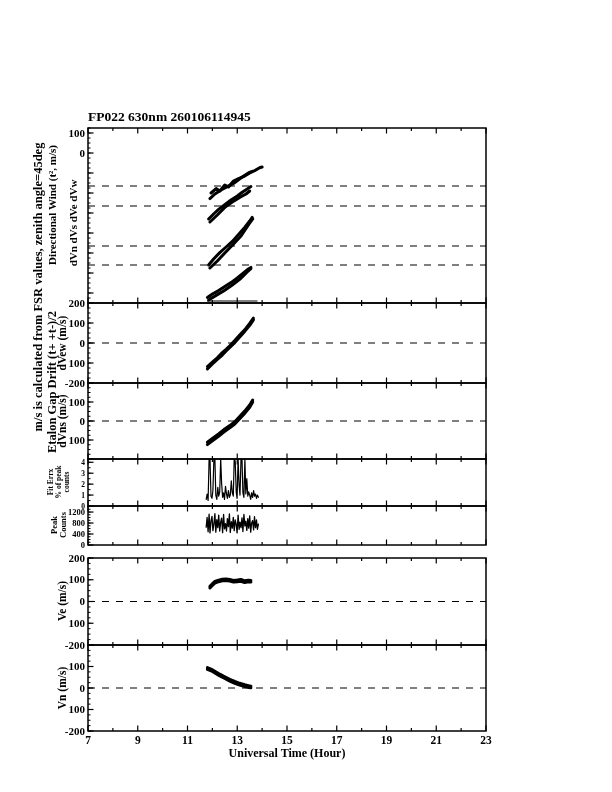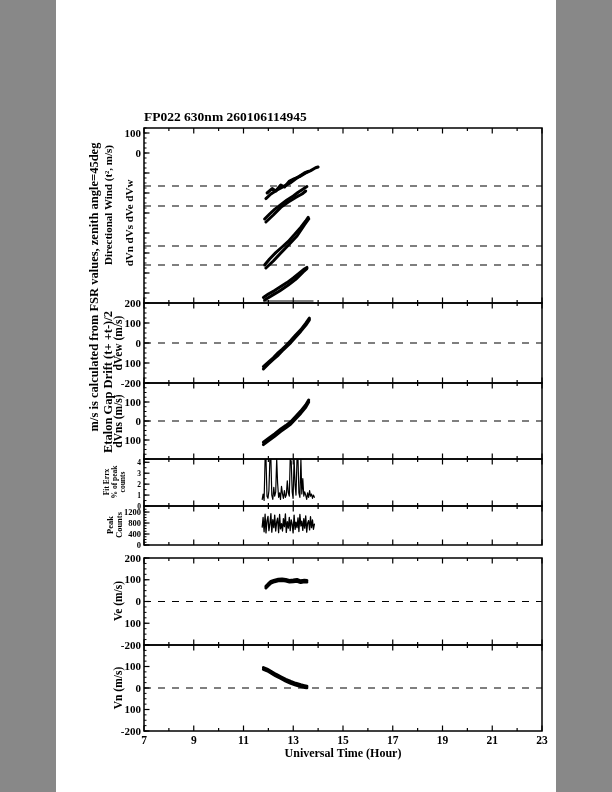--- a/index.html
+++ b/index.html
@@ -1,16 +1,16 @@
 <!DOCTYPE html>
 <html><head>
 <meta charset="utf-8">
 <style>
   html,body{margin:0;padding:0;background:#888;}
-  .page{width:500px;height:792px;background:#ffffff;position:relative;margin:0 auto;overflow:hidden;}
+  .page{width:612px;height:792px;background:#ffffff;position:relative;margin:0 auto;overflow:hidden;}
   svg{position:absolute;left:0;top:0;}
   text{font-family:"Liberation Serif","DejaVu Serif",serif;font-weight:bold;fill:#000;}
   .t13{font-size:13.5px;}
   .t12{font-size:12px;}
   .t125{font-size:12.5px;}
   .t115{font-size:11.5px;}
   .t11{font-size:11px;}
   .t85{font-size:8.5px;}
   .t75{font-size:7.5px;}
 </style>

